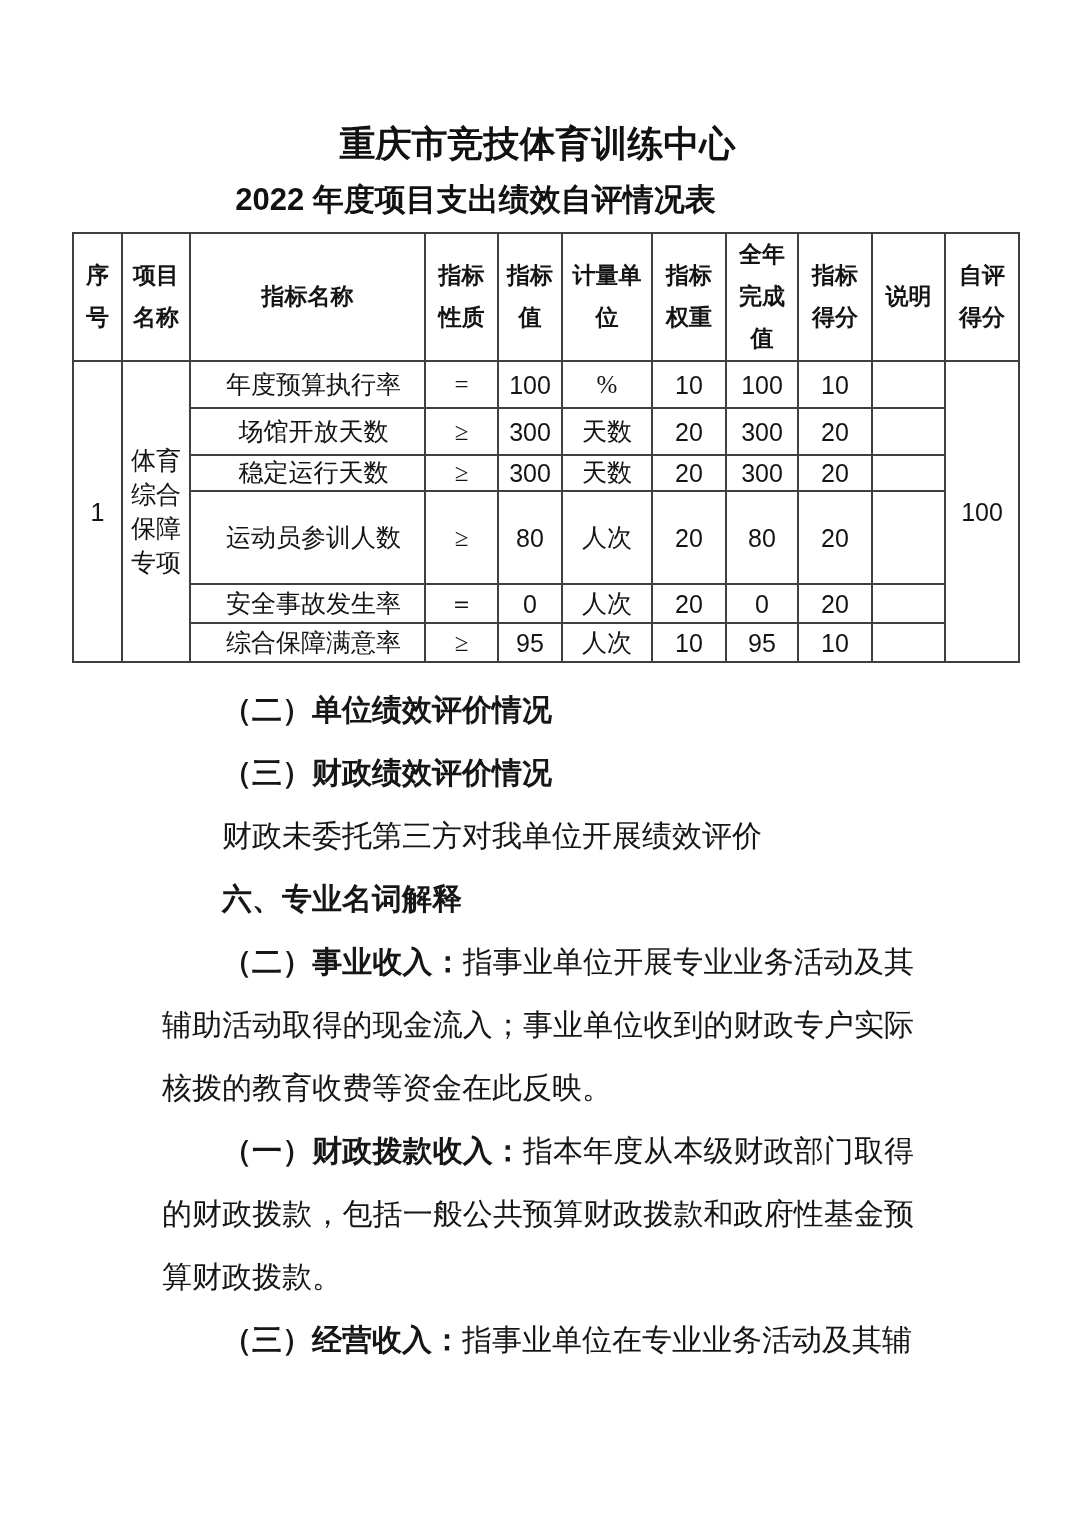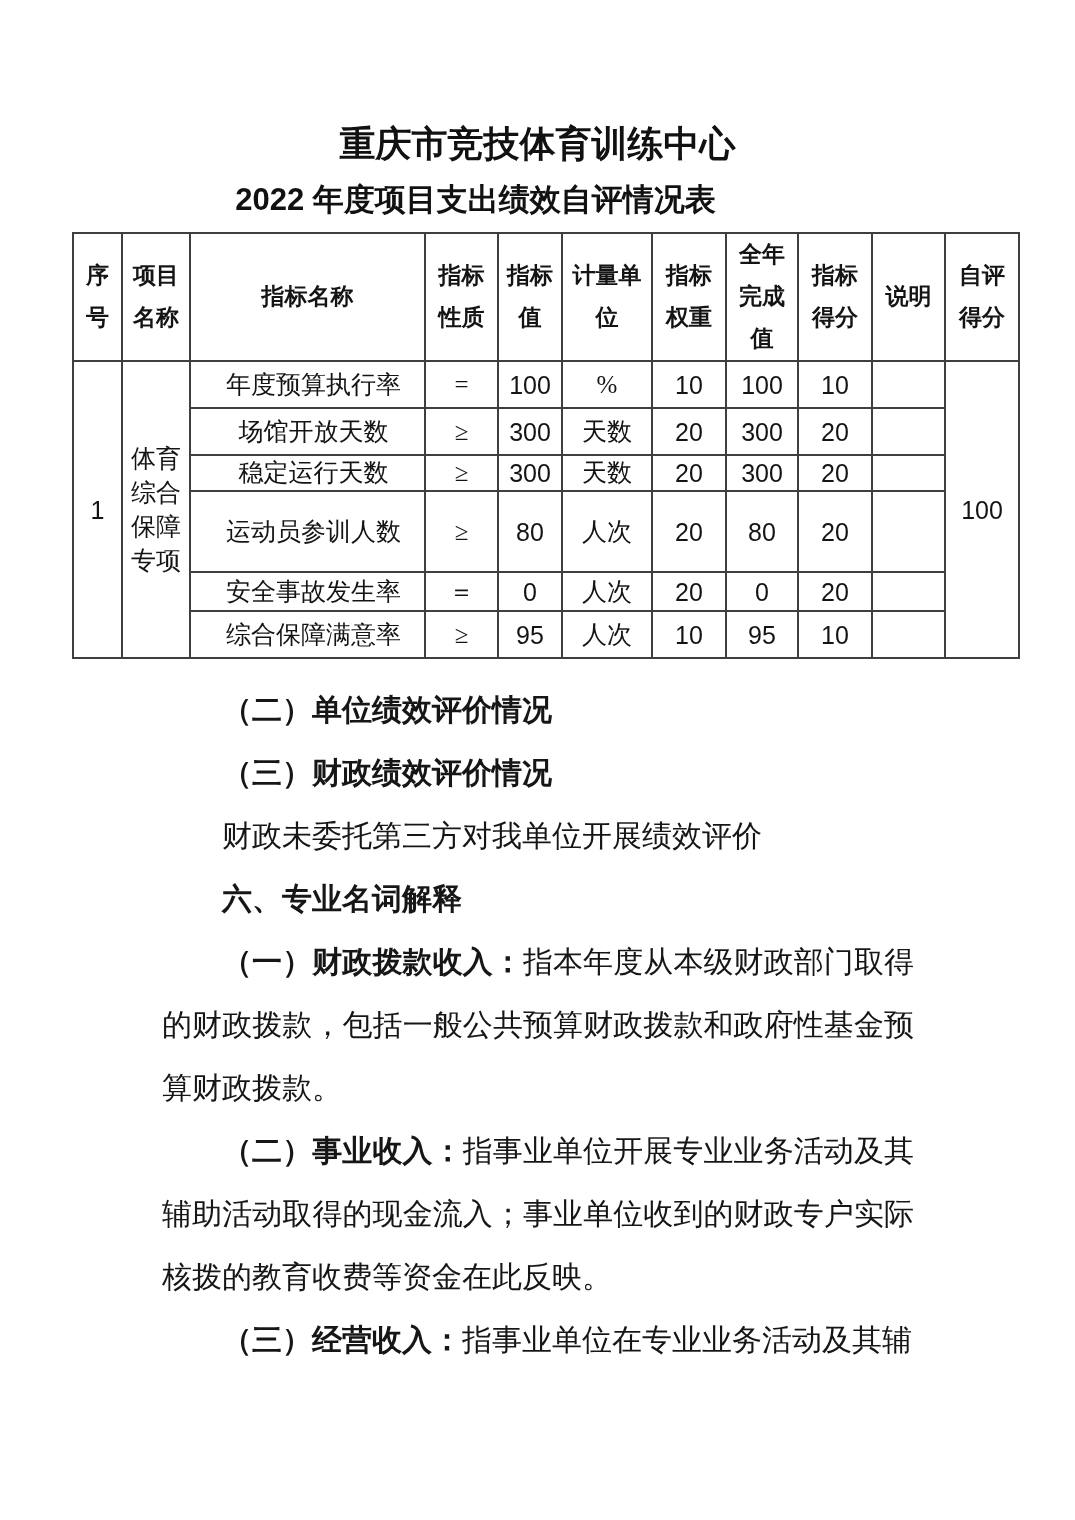--- a/index.html
+++ b/index.html
@@ -175,56 +175,56 @@
       <tr style="height:34px">
         <td class="cell-name">稳定运行天数</td>
         <td>≥</td>
         <td class="cell-num">300</td>
         <td>天数</td>
         <td class="cell-num">20</td>
         <td class="cell-num">300</td>
         <td class="cell-num">20</td>
         <td></td>
       </tr>
-      <tr style="height:81px">
+      <tr style="height:93px">
         <td class="cell-name">运动员参训人数</td>
         <td>≥</td>
         <td class="cell-num">80</td>
         <td>人次</td>
         <td class="cell-num">20</td>
         <td class="cell-num">80</td>
         <td class="cell-num">20</td>
         <td></td>
       </tr>
       <tr style="height:39px">
         <td class="cell-name">安全事故发生率</td>
         <td>＝</td>
         <td class="cell-num">0</td>
         <td>人次</td>
         <td class="cell-num">20</td>
         <td class="cell-num">0</td>
         <td class="cell-num">20</td>
         <td></td>
       </tr>
-      <tr style="height:47px">
+      <tr style="height:39px">
         <td class="cell-name">综合保障满意率</td>
         <td>≥</td>
         <td class="cell-num">95</td>
         <td>人次</td>
         <td class="cell-num">10</td>
         <td class="cell-num">95</td>
         <td class="cell-num">10</td>
         <td></td>
       </tr>
     </tbody>
   </table>
 
   <div class="text-block">
     <p class="sub-heading">（二）单位绩效评价情况</p>
     <p class="sub-heading">（三）财政绩效评价情况</p>
     <p class="body-line">财政未委托第三方对我单位开展绩效评价</p>
     <p class="section-heading">六、专业名词解释</p>
+    <p class="term"><span class="term-label">（二）事业收入：</span><span>指事业单位开展专业业务活动及其辅助活动取得的现金流入；事业单位收到的财政专户实际核拨的教育收费等资金在此反映。</span></p>
     <p class="term"><span class="term-label">（一）财政拨款收入：</span><span>指本年度从本级财政部门取得的财政拨款，包括一般公共预算财政拨款和政府性基金预算财政拨款。</span></p>
-    <p class="term"><span class="term-label">（二）事业收入：</span><span>指事业单位开展专业业务活动及其辅助活动取得的现金流入；事业单位收到的财政专户实际核拨的教育收费等资金在此反映。</span></p>
     <p class="term"><span class="term-label">（三）经营收入：</span><span>指事业单位在专业业务活动及其辅</span></p>
   </div>
 
 </div>
 
 </body></html>

